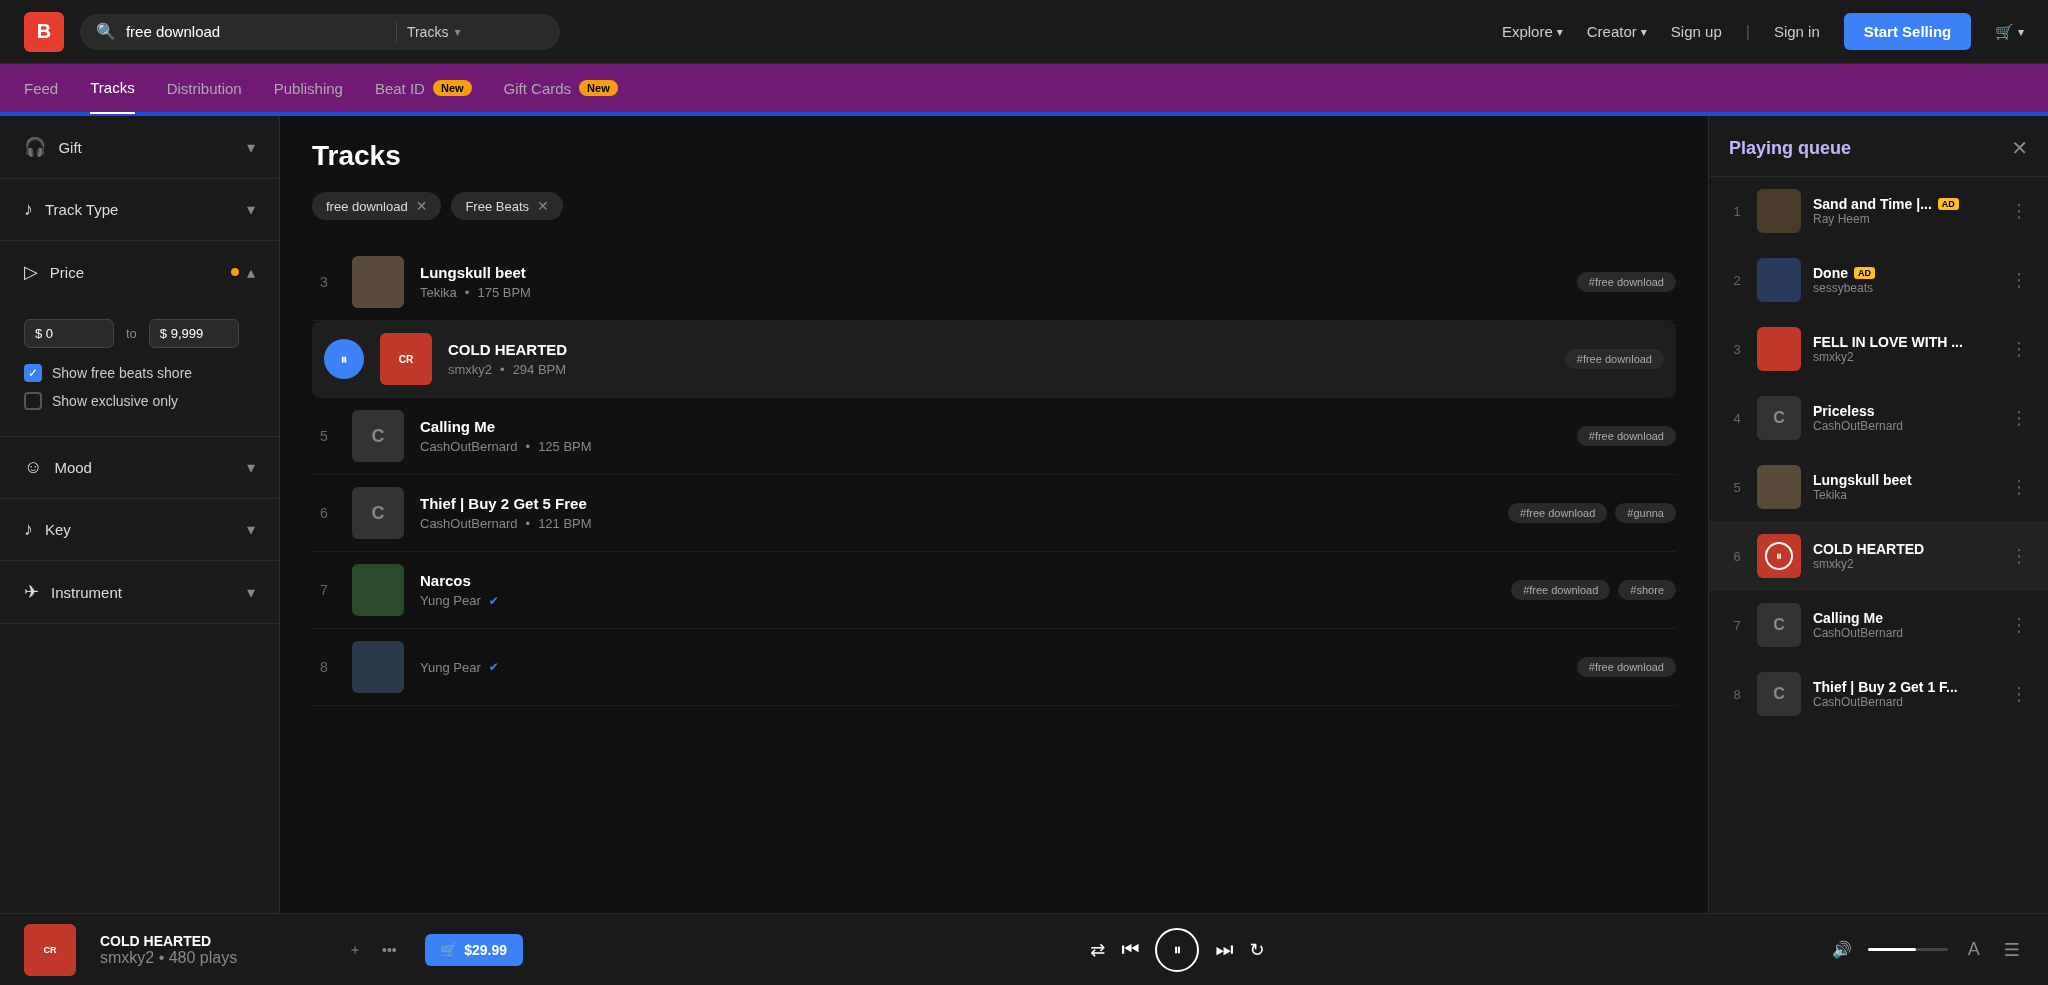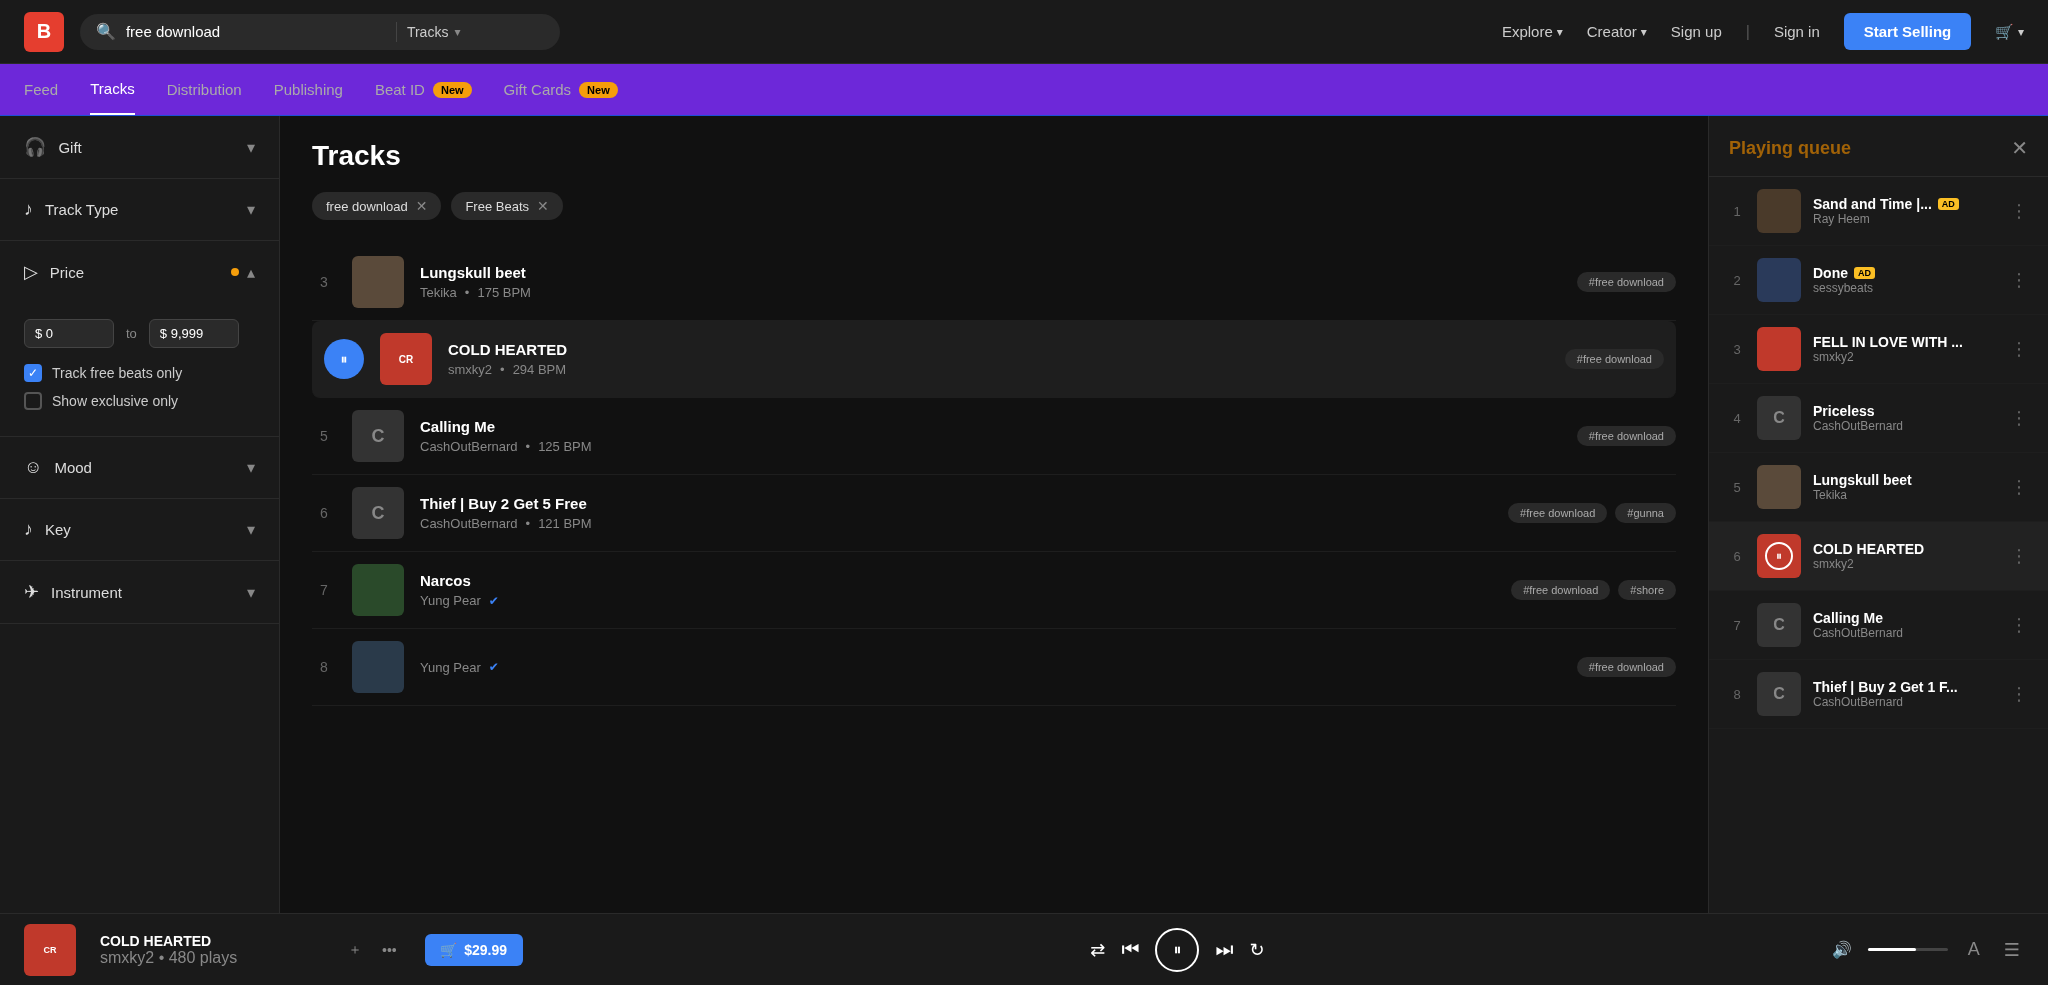--- a/index.html
+++ b/index.html
@@ -15,21 +15,21 @@
     .header-spacer { flex: 1; }
     .header-nav { display: flex; align-items: center; gap: 24px; }
     .header-nav-item { color: #ccc; font-size: 15px; cursor: pointer; display: flex; align-items: center; gap: 4px; }
     .header-divider { color: #555; }
     .header-signup { color: #ccc; font-size: 15px; cursor: pointer; }
     .header-signin { color: #ccc; font-size: 15px; cursor: pointer; }
     .btn-start { background: #3b82f6; color: #fff; border: none; border-radius: 6px; padding: 10px 20px; font-size: 15px; cursor: pointer; font-weight: 600; }
     .cart-btn { display: flex; align-items: center; gap: 4px; color: #ccc; cursor: pointer; font-size: 15px; }
 
     
-    .nav-bar { display: flex; align-items: center; background: #6d28d9; padding: 0 24px; height: 52px; gap: 32px; border-bottom: 1px solid #1d4ed8; }
+    .nav-bar { display: flex; align-items: center; background: #701a75; padding: 0 24px; height: 52px; gap: 32px; border-bottom: 4px solid #1d4ed8; }
     .nav-item { color: #aaa; font-size: 15px; cursor: pointer; padding: 16px 0; display: flex; align-items: center; gap: 8px; }
     .nav-item.active { color: #fff; border-bottom: 2px solid #fff; }
     .badge { background: #f59e0b; color: #000; border-radius: 12px; padding: 2px 8px; font-size: 11px; font-weight: 700; }
 
     
     .main-layout { display: flex; height: calc(985px - 64px - 52px - 72px); }
 
     
     .sidebar { width: 280px; background: #1a1a1a; border-right: 1px solid #2a2a2a; overflow-y: auto; flex-shrink: 0; }
     .sidebar-section { border-bottom: 1px solid #2a2a2a; }
@@ -60,21 +60,21 @@
     .track-name { font-size: 15px; font-weight: 600; color: #fff; margin-bottom: 4px; }
     .track-meta { display: flex; align-items: center; gap: 8px; color: #888; font-size: 13px; }
     .verified-icon { color: #3b82f6; font-size: 12px; }
     .track-tags { display: flex; align-items: center; gap: 8px; margin-left: auto; }
     .tag { background: #2a2a2a; border-radius: 20px; padding: 4px 12px; color: #aaa; font-size: 11px; }
     .play-btn-circle { width: 40px; height: 40px; border-radius: 50%; background: #3b82f6; display: flex; align-items: center; justify-content: center; cursor: pointer; flex-shrink: 0; }
 
     
     .queue-panel { width: 340px; background: #1a1a1a; border-left: 1px solid #2a2a2a; flex-shrink: 0; overflow-y: auto; }
     .queue-header { display: flex; align-items: center; justify-content: space-between; padding: 20px 20px 16px; border-bottom: 1px solid #2a2a2a; }
-    .queue-title { font-size: 18px; font-weight: 700; color: #a16207; }
+    .queue-title { font-size: 18px; font-weight: 700; color: #c4b5fd; }
     .queue-close { color: #888; cursor: pointer; font-size: 20px; }
     .queue-item { display: flex; align-items: center; gap: 12px; padding: 12px 20px; border-bottom: 1px solid #1e1e1e; }
     .queue-num { color: #666; font-size: 13px; width: 16px; text-align: center; flex-shrink: 0; }
     .queue-thumb { width: 44px; height: 44px; border-radius: 6px; background: #2a2a2a; flex-shrink: 0; overflow: hidden; display: flex; align-items: center; justify-content: center; }
     .queue-thumb-letter { width: 44px; height: 44px; border-radius: 6px; background: #333; display: flex; align-items: center; justify-content: center; color: #888; font-size: 16px; font-weight: 700; flex-shrink: 0; }
     .queue-info { flex: 1; min-width: 0; }
     .queue-name { font-size: 14px; font-weight: 600; color: #fff; overflow: hidden; text-overflow: ellipsis; white-space: nowrap; display: flex; align-items: center; gap: 6px; }
     .queue-artist { font-size: 12px; color: #888; }
     .queue-more { color: #666; cursor: pointer; font-size: 18px; }
     .ad-badge { background: #fbbf24; color: #000; font-size: 9px; font-weight: 700; border-radius: 3px; padding: 1px 4px; }
@@ -191,21 +191,21 @@
       <div class="price-section">
         <div class="price-range">
           <input class="price-input" value="$ 0" style="">
           <span class="price-to">to</span>
           <input class="price-input" value="$ 9,999" style="">
         </div>
         <div class="checkbox-row">
           <div class="checkbox-custom checked">
             <span style="color:#fff;font-size:12px;">✓</span>
           </div>
-          <span class="checkbox-label">Track free beats only</span>
+          <span class="checkbox-label">Show free beats shore</span>
         </div>
         <div class="checkbox-row">
           <div class="checkbox-custom"></div>
           <span class="checkbox-label">Show exclusive only</span>
         </div>
       </div>
     </div>
 
     <div class="sidebar-section">
       <div class="sidebar-header">

